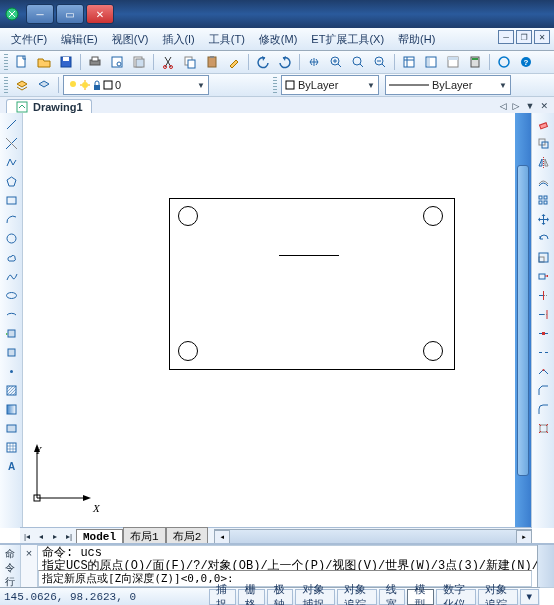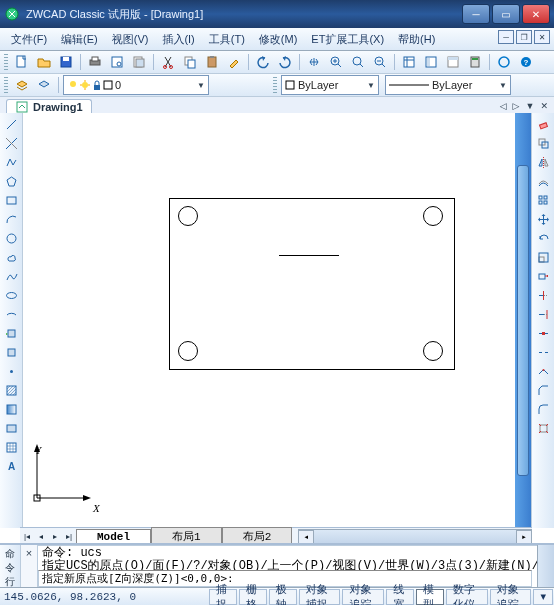--- a/index.html
+++ b/index.html
@@ -38,46 +38,45 @@
 .canvas .rect{position:absolute;left:146px;top:85px;width:284px;height:170px;border:1px solid #000}
 .canvas .circ{position:absolute;width:18px;height:18px;border:1px solid #000;border-radius:50%}
 .canvas .cline{position:absolute;left:256px;top:142px;width:60px;height:1px;background:#000}
 .ucs{position:absolute;left:6px;bottom:18px}
 .canvas .ylab,.canvas .xlab{position:absolute;font-size:11px;font-family:"Times New Roman",serif;font-style:italic;color:#000}
 .scrollv{position:absolute;right:0;top:0;bottom:0;width:16px;background:linear-gradient(to right,#5aa0e6,#3b7ecf)}
 .scrollv .thumb{position:absolute;top:52px;bottom:52px;left:2px;right:2px;background:linear-gradient(to right,#9cc9f2,#6ea9e0);border-radius:3px;border:1px solid #3a6ca8}
 
 .layouttabs{position:absolute;bottom:60px;left:20px;right:22px;height:17px;background:#eef4fb;border-top:1px solid #a8bdd6;display:flex;align-items:center;font-size:11px}
 .ltbtn{width:14px;height:14px;display:flex;align-items:center;justify-content:center;font-size:8px;color:#234}
-.ltab{padding:1px 20px;border:1px solid #888;background:#fff;font-family:"Courier New",monospace}
+.ltab{padding:1px 6px;border:1px solid #888;background:#fff;font-family:"Courier New",monospace}
 .ltab.active{background:#fff;font-weight:bold}
 .ltab.inactive{background:#e5e5e5}
 .hscroll{flex:1;margin-left:6px;height:14px;background:linear-gradient(to bottom,#dbe8f6,#c3d5ea);border:1px solid #9ab;position:relative}
 .hscroll .harrow{position:absolute;top:0;width:14px;height:12px;background:#e9f0fa;border:1px solid #9ab;font-size:7px;display:flex;align-items:center;justify-content:center}
 
 .cmdbar{position:absolute;bottom:17px;left:0;right:0;height:43px;display:flex;border-top:2px solid #a8bdd6;background:#f3f7fc}
 .cmdtools{width:20px;background:linear-gradient(to right,#f7fbff,#dce9f7);border-right:1px solid #bcd;display:flex;flex-direction:column;align-items:center;justify-content:space-around;padding:2px 0;font-size:10px;color:#234}
 .cmdtext{flex:1;background:#fff;border:1px solid #bcd;padding:1px 4px;font-family:"SimSun","Courier New",monospace;font-size:12px;line-height:13px;white-space:pre-wrap;color:#000;overflow:hidden}
 .cmdprompt{position:absolute;left:38px;right:22px;bottom:18px;height:15px;background:#fff;border:1px solid #bcd;border-top:1px solid #888;font-family:"SimSun",monospace;font-size:11px;padding:0 3px;display:flex;align-items:center}
 .cmdpscroll{position:absolute;right:0;bottom:18px;width:16px;height:42px;background:linear-gradient(to right,#dbe8f6,#c3d5ea);border-left:1px solid #9ab}
 
-.status{position:absolute;bottom:0;left:0;right:0;height:17px;background:linear-gradient(to bottom,#f7fbff,#dce9f7);border-top:1px solid #9ab;display:flex;align-items:center;font-size:11px;color:#1a365f}
+.status{position:absolute;bottom:0;left:0;right:14px;height:17px;background:linear-gradient(to bottom,#f7fbff,#dce9f7);border-top:1px solid #9ab;display:flex;align-items:center;font-size:11px;color:#1a365f}
 .status .coords{flex:0 0 200px;padding:0 4px;font-family:"Courier New",monospace}
 .status .spane{padding:0 6px;border:1px solid #a8bdd6;margin:0 1px;background:#f0f5fb;height:14px;display:flex;align-items:center}
 .status .spane.active{background:#fff;border-color:#678}
 </style>
 </head>
 <body>
 
 <div class="titlebar">
   <svg class="logo" viewBox="0 0 16 16">
       <circle cx="8" cy="8" r="6" fill="#3c8" stroke="#083" stroke-width="1"></circle>
       <path d="M5 5 L11 11 M11 5 L5 11" stroke="#fff" stroke-width="1"></path>
     </svg>
-  <span class="title">ZWCAD Classic 试用版 - [Drawing1]</span>
   <div class="winbtns">
     <div class="winbtn">─</div>
     <div class="winbtn">▭</div>
     <div class="winbtn red">✕</div>
   </div>
 </div>
 
 <div class="menubar">
   <span class="mitem">文件(F)</span>
   <span class="mitem">编辑(E)</span>

